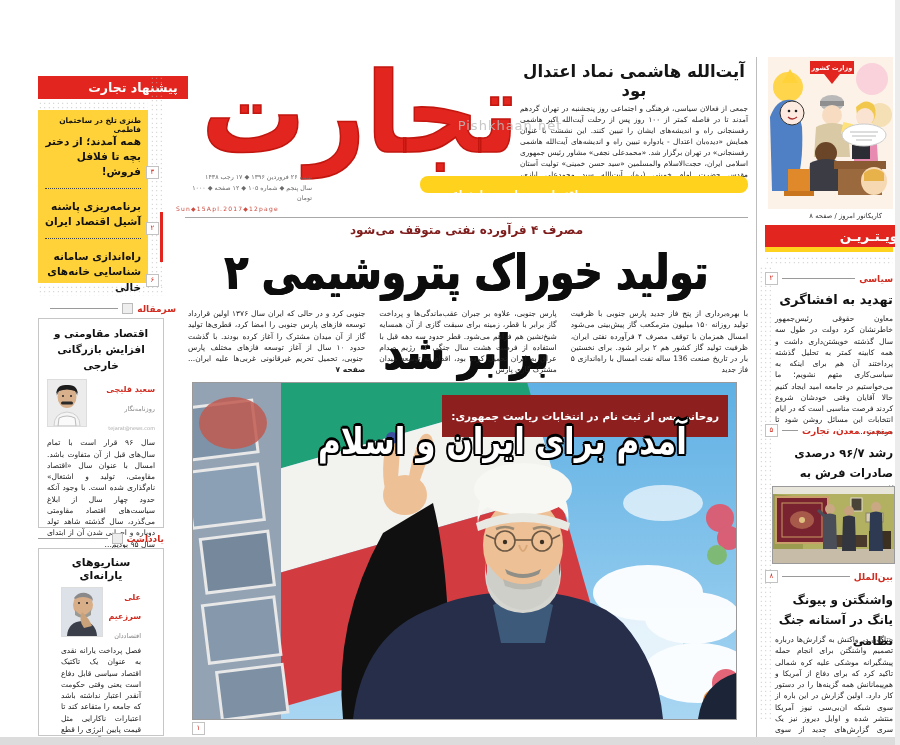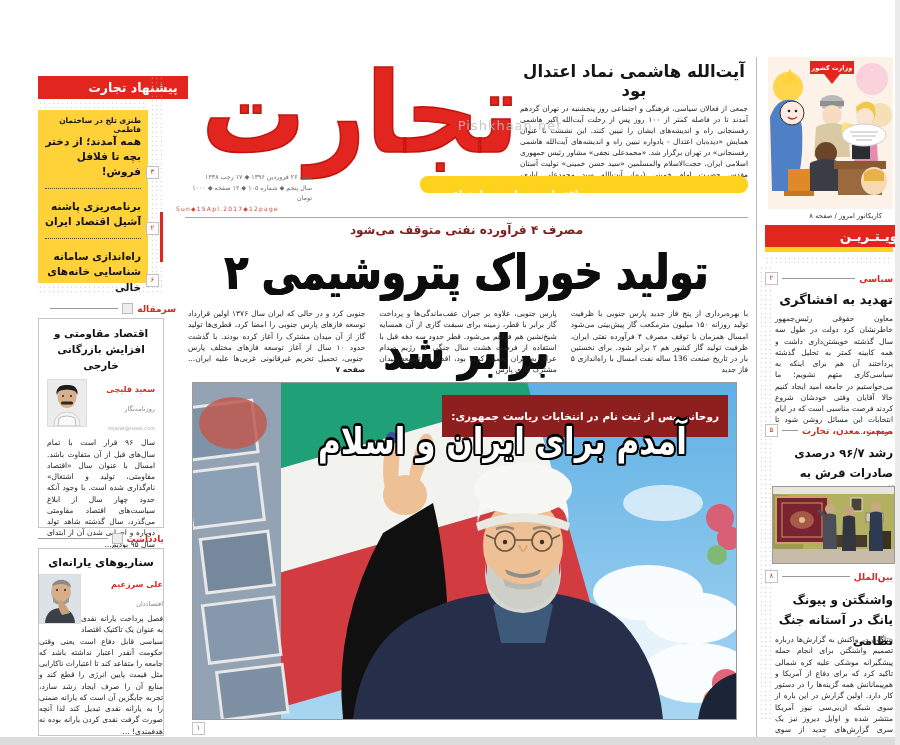--- a/index.html
+++ b/index.html
@@ -81,21 +81,21 @@
     </div>
     <div class="bodytxt just" style="margin-top:3px;">سال ۹۶ قرار است با تمام سال‌های قبل از آن متفاوت باشد. امسال با عنوان سال «اقتصاد مقاومتی، تولید و اشتغال» نام‌گذاری شده است. با وجود آنکه حدود چهار سال از ابلاغ سیاست‌های اقتصاد مقاومتی می‌گذرد، سال گذشته شاهد تولد دوباره و اجرایی شدن آن از ابتدای سال ۹۵ بودیم...</div>
     <div class="more">ادامه در همین صفحه</div>
   </div>
 
   <div class="abs labelrow" style="left:38px;top:533px;width:126px;">
     <span class="line"></span>
     <span class="sq"></span>
     <span class="lab">یادداشت</span>
   </div>
-  <div class="abs boxed rtl" style="left:38px;top:548px;width:126px;height:188px;padding:7px 0;box-sizing:border-box;">
+  <div class="abs boxed rtl" style="left:38px;top:548px;width:126px;height:188px;padding:7px 22px;box-sizing:border-box;">
     <div style="font-size:11px;font-weight:bold;text-align:center;color:#111;">سناریوهای یارانه‌ای</div>
     <div style="margin-top:3px;">
       <svg width="40" height="48" viewBox="0 0 40 48" style="float:left;margin:2px 0 2px 0;background:#dfe3e8;border:1px solid #ddd;">
         <rect width="40" height="48" fill="#dde2e8"></rect>
         <path d="M5 48 Q6 34 20 33 Q34 34 35 48 Z" fill="#3a3f4a"></path>
         <ellipse cx="21" cy="17" rx="10" ry="11.5" fill="#d8ae88"></ellipse>
         <path d="M12 10 Q16 4 24 5 Q31 7 31 13 L29 11 Q21 7 13 11 Z" fill="#8a8a8a"></path>
         <path d="M13 22 Q21 32 29 22 L29 27 Q21 33 13 27 Z" fill="#9a9a94"></path>
         <path d="M20 24 Q27 30 30 38 L22 40 Q16 32 20 24 Z" fill="#caa27a"></path>
         <circle cx="17" cy="15" r="1" fill="#222"></circle>

